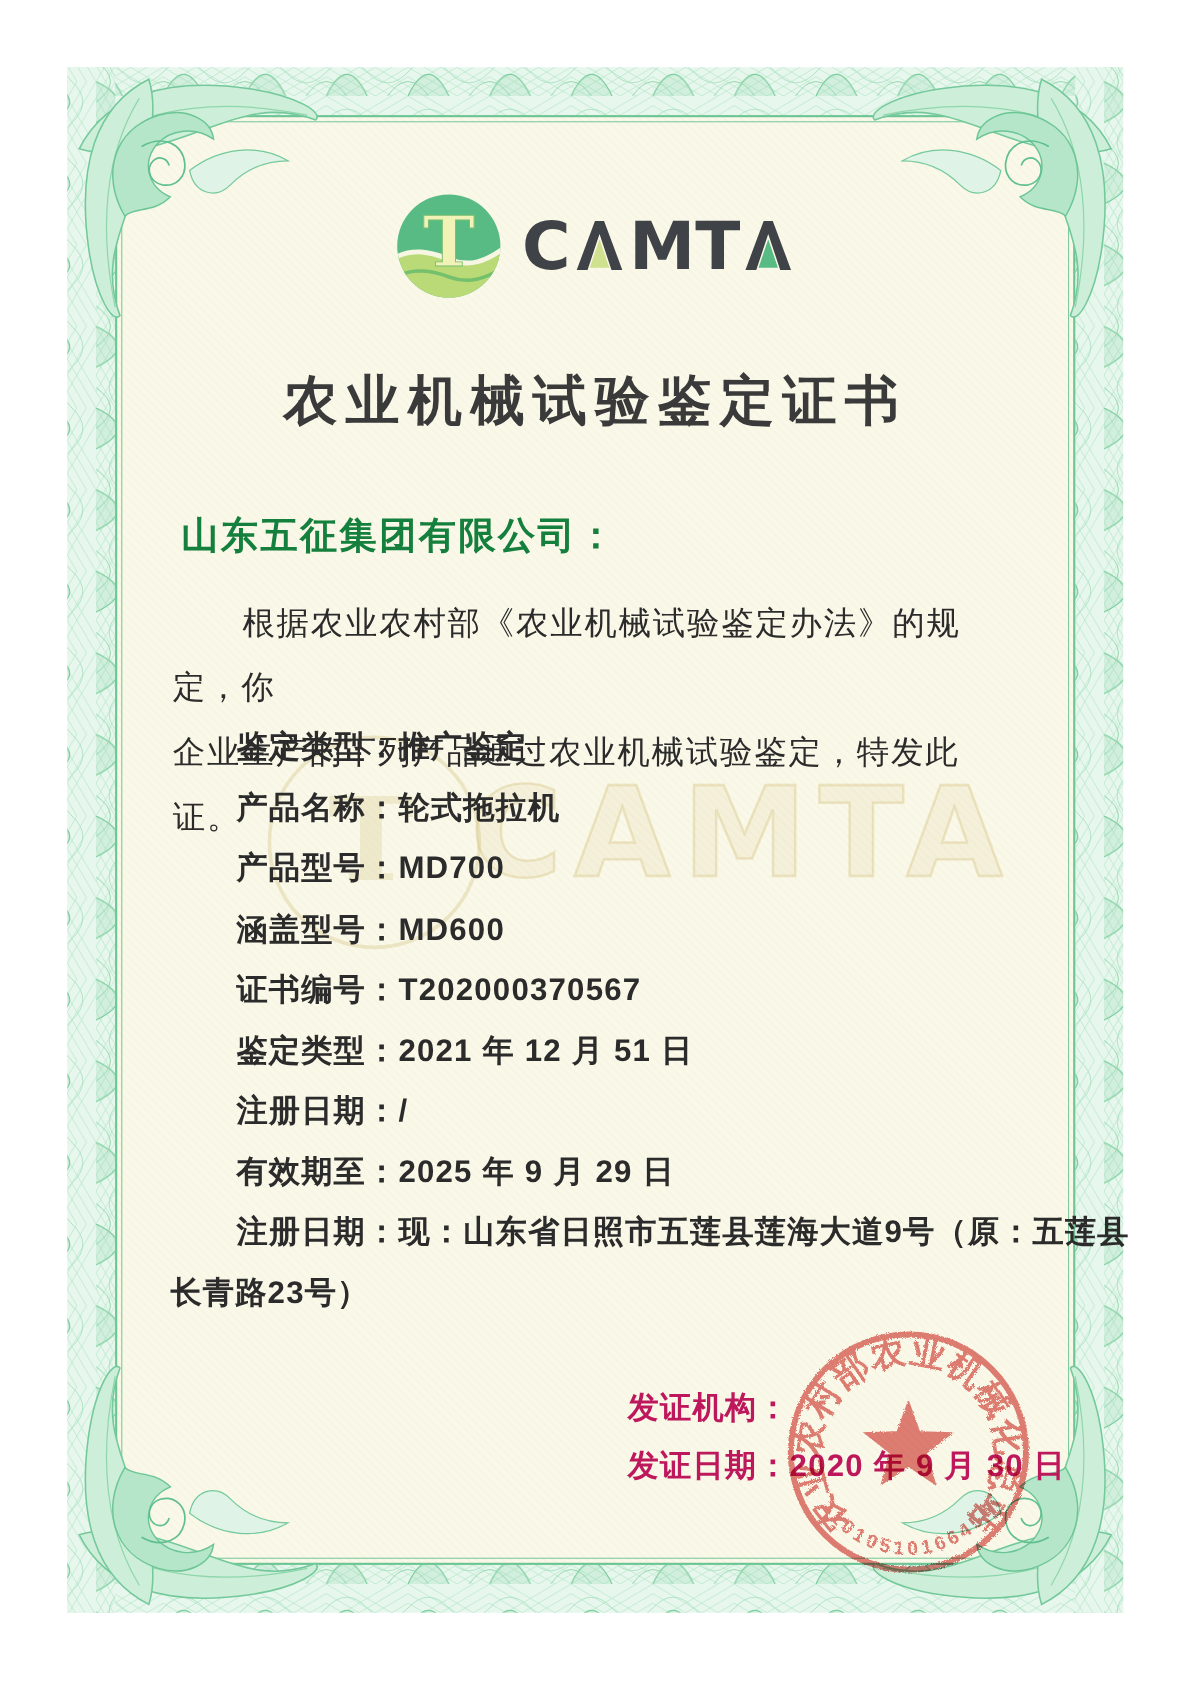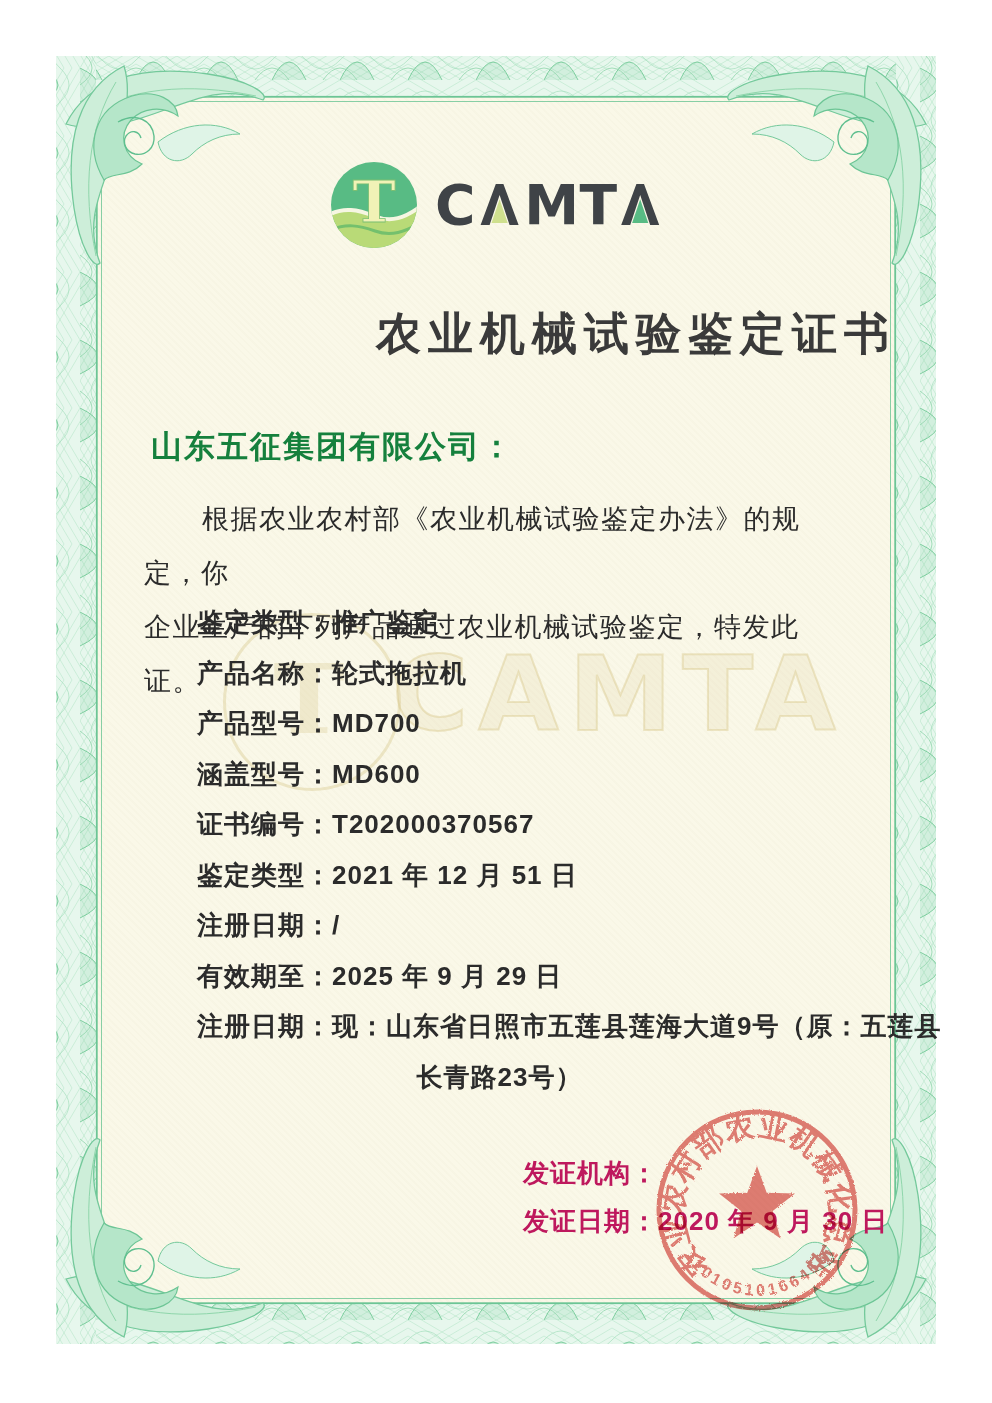--- a/index.html
+++ b/index.html
@@ -33,40 +33,40 @@
     font-family:"DejaVu Sans","Liberation Sans",sans-serif;font-weight:bold;
     font-size:104px;letter-spacing:10px;line-height:1;
     color:rgba(216,200,140,0.16);
     -webkit-text-stroke:2px rgba(212,194,130,0.38);
   }
   
   .logo{position:absolute;left:0;top:64px;width:100%;display:flex;justify-content:center;align-items:center;gap:16px;}
   .logo-letters{display:block;}
   
   .title{
-    position:absolute;left:0;top:208px;width:100%;text-align:right;
+    position:absolute;left:0;top:208px;width:100%;text-align:center;
     font-family:"DejaVu Serif","Liberation Serif",serif;font-weight:700;
     font-size:45px;letter-spacing:7px;color:#3a3a3a;
   }
   .company{
     position:absolute;left:55px;top:330px;
     font-size:31px;font-weight:700;letter-spacing:2px;color:#15803d;
   }
   .intro{
     position:absolute;left:48px;top:396px;width:712px;
     font-size:27px;font-weight:500;letter-spacing:1.5px;line-height:54px;color:#2b2b2b;
   }
   .intro .line1{text-indent:58px;}
   .fields{
     position:absolute;left:101px;top:501px;width:660px;
     font-size:26px;font-weight:600;letter-spacing:1px;line-height:50.5px;color:#2b2b2b;
   }
   .frow{white-space:nowrap;}
   .frow .fvalue{font-weight:600;}
-  .addr2{margin-left:-55px;text-align:center;}
+  .addr2{margin-left:-55px;}
   .issuer{
     position:absolute;left:427px;top:1053px;
     font-size:26px;font-weight:600;letter-spacing:1px;line-height:48px;color:#be185d;
   }
   .stamp-svg{position:absolute;left:627px;top:1080px;z-index:40;mix-blend-mode:multiply;opacity:0.88;}
 </style>
 </head>
 <body>
 
 <div class="page">

